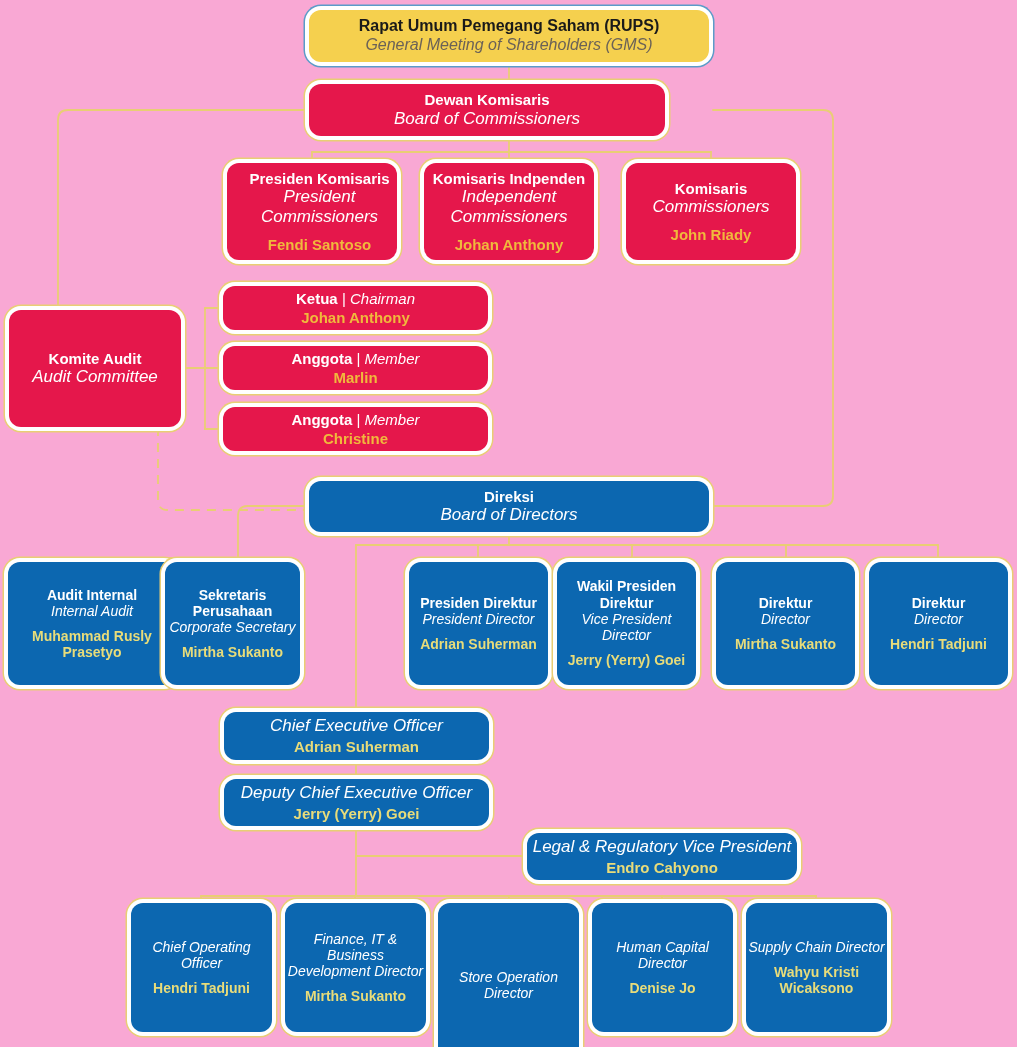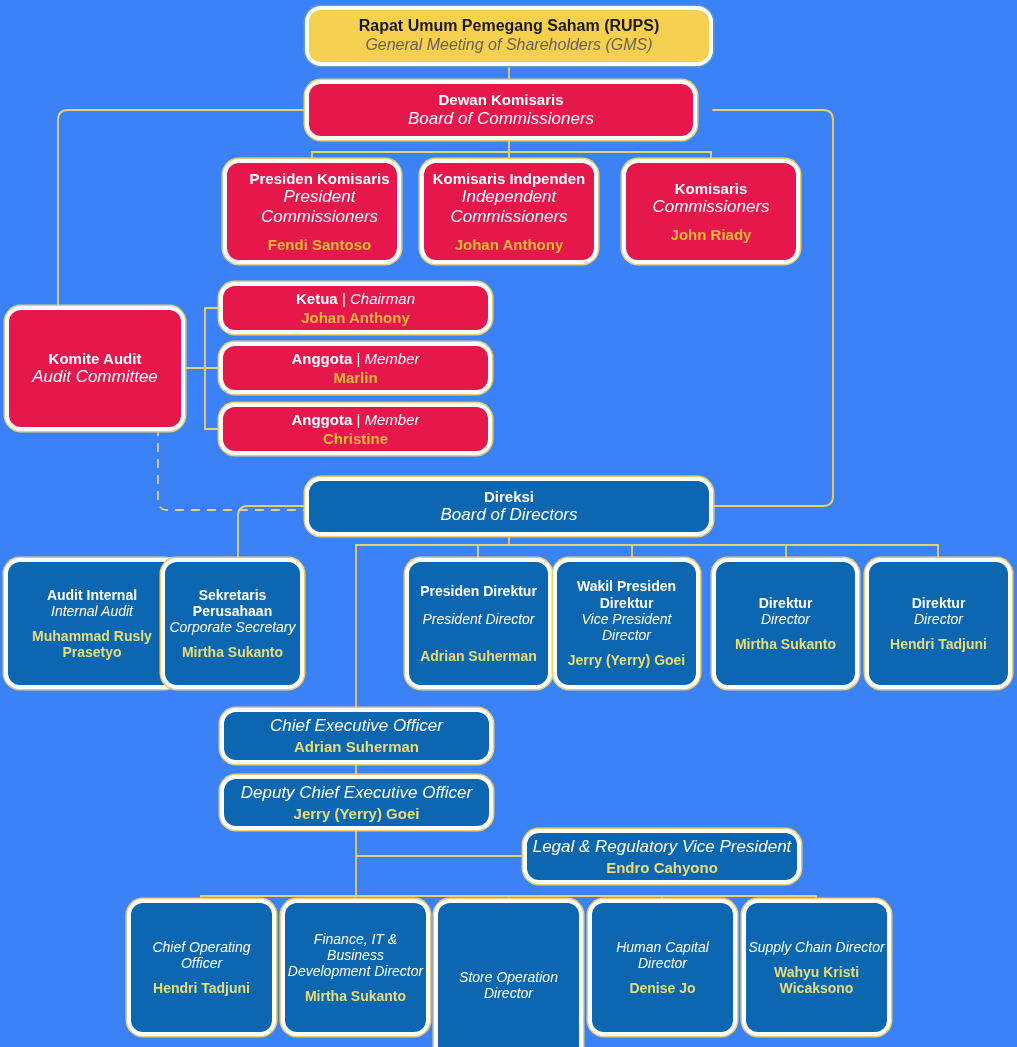--- a/index.html
+++ b/index.html
@@ -8,21 +8,21 @@
     background: #ffffff;
   }
   body {
     font-family: "Liberation Sans", sans-serif;
     -webkit-font-smoothing: antialiased;
   }
   #chart {
     position: relative;
     width: 1017px;
     height: 1047px;
-    background: #3b82f6;
+    background: #f9a8d4;
     overflow: hidden;
   }
   #wires {
     position: absolute;
     left: 0; top: 0;
     width: 1017px;
     height: 1047px;
     pointer-events: none;
   }
   .node {
@@ -163,21 +163,21 @@
       <path d="M662,896 L662,903"></path>
       <path d="M816,896 L816,903"></path>
     </g>
   </svg>
 
   <div class="node yellow blue-ring" style="left:309px; top:10px; width:400px; height:52px;">
     <div class="t-id">Rapat Umum Pemegang Saham (RUPS)</div>
     <div class="t-en">General Meeting of Shareholders (GMS)</div>
   </div>
 
-  <div class="node red gold-ring" style="left:309px; top:84px; width:384px; height:52px;">
+  <div class="node red gold-ring" style="left:309px; top:84px; width:356px; height:52px;">
     <div class="t-id">Dewan Komisaris</div>
     <div class="t-en">Board of Commissioners</div>
   </div>
 
   <div class="node red gold-ring" style="left:227px; top:163px; width:170px; height:97px;padding-left:15px;">
     <div class="t-id">Presiden Komisaris</div>
     <div class="t-en">President Commissioners</div>
     <div class="t-name-red">Fendi Santoso</div>
   </div>
 
@@ -235,21 +235,21 @@
     <div class="t-en">Internal Audit</div>
     <div class="t-name-blue">Muhammad Rusly Prasetyo</div>
   </div>
 
   <div class="node blue gold-ring small14" style="left:165px; top:562px; width:135px; height:123px;">
     <div class="t-id">Sekretaris Perusahaan</div>
     <div class="t-en">Corporate Secretary</div>
     <div class="t-name-blue">Mirtha Sukanto</div>
   </div>
 
-  <div class="node blue gold-ring small14" style="left:409px; top:562px; width:139px; height:123px;gap:12px;">
+  <div class="node blue gold-ring small14" style="left:409px; top:562px; width:139px; height:123px;">
     <div class="t-id">Presiden Direktur</div>
     <div class="t-en">President Director</div>
     <div class="t-name-blue">Adrian Suherman</div>
   </div>
 
   <div class="node blue gold-ring small14" style="left:557px; top:562px; width:139px; height:123px;">
     <div class="t-id">Wakil Presiden Direktur</div>
     <div class="t-en">Vice President Director</div>
     <div class="t-name-blue">Jerry (Yerry) Goei</div>
   </div>

